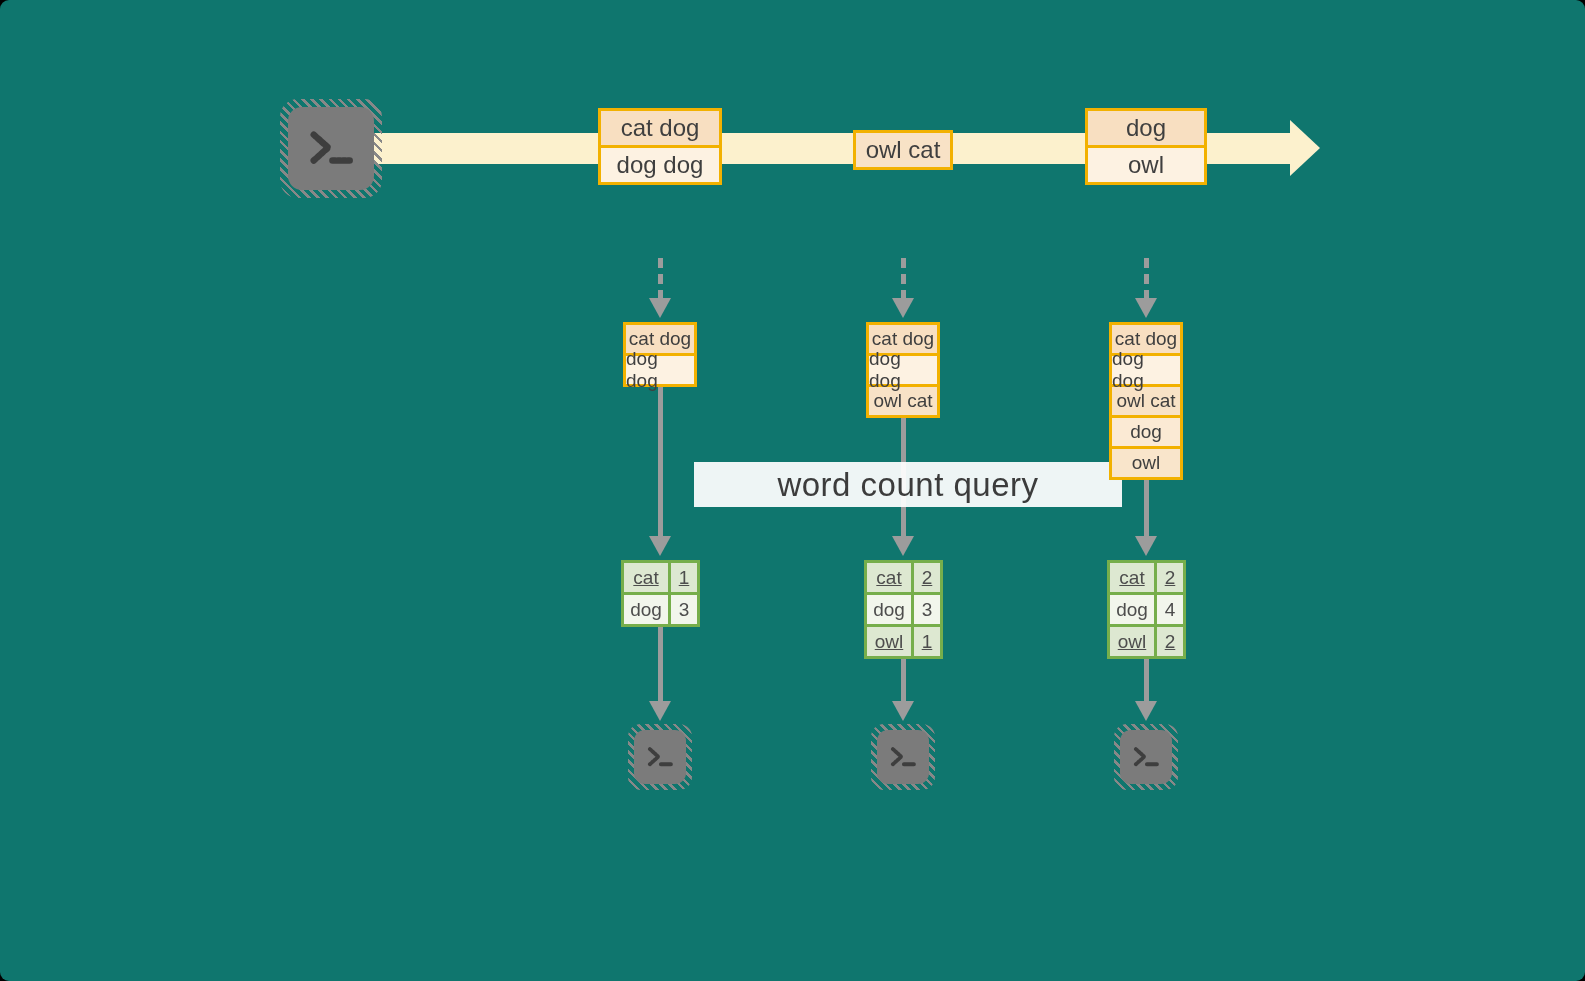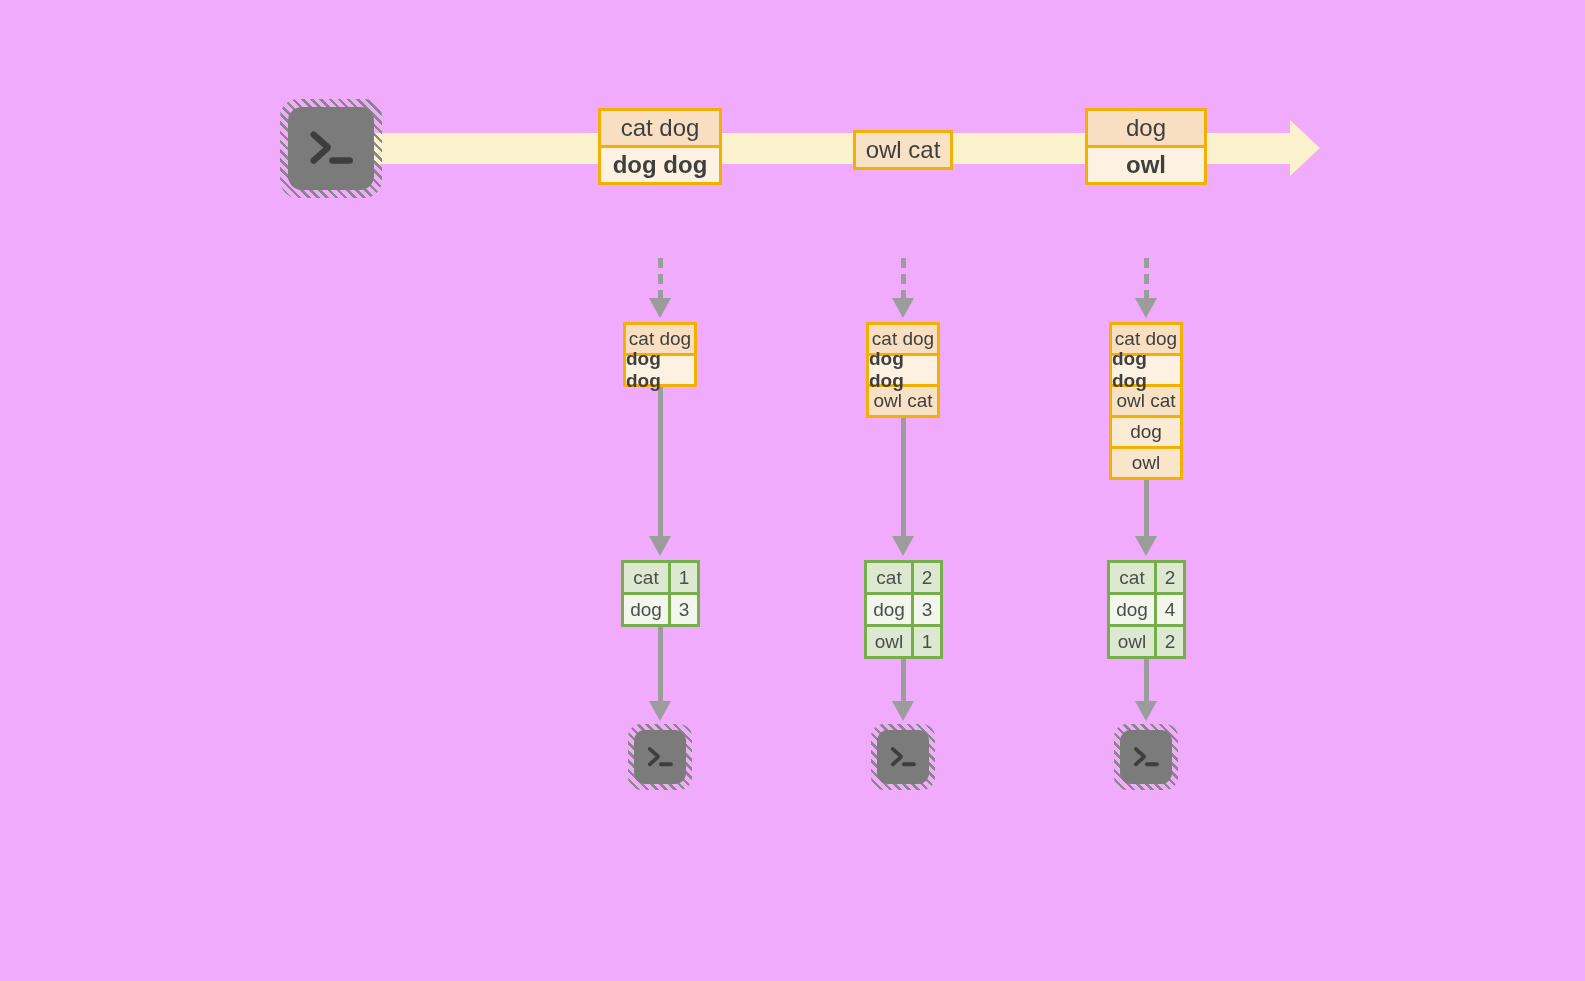--- a/index.html
+++ b/index.html
@@ -1,17 +1,17 @@
 <!DOCTYPE html>
 <html><head>
 <meta charset="utf-8">
 <style>
   html,body{margin:0;padding:0;background:#000;}
-  .canvas{position:relative;width:1585px;height:981px;background:#f0abfc;overflow:hidden;
-          font-family:"Liberation Sans", sans-serif;}
+  .canvas{position:relative;width:1585px;height:981px;background:#0f766e;overflow:hidden;
+          font-family:"Liberation Sans", sans-serif;border-radius:9px;}
 
   
   .band{position:absolute;left:360px;top:133px;width:930px;height:31px;background:#fcf1cd;z-index:1;}
   .band-head{position:absolute;left:1290px;top:120px;width:0;height:0;z-index:1;
              border-top:28px solid transparent;border-bottom:28px solid transparent;
              border-left:30px solid #fcf1cd;}
 
   
   .term{position:absolute;z-index:3;border-radius:18px;
         background:repeating-linear-gradient(45deg,#888 0 2.5px,rgba(0,0,0,0) 2.5px 6.5px);}
@@ -25,21 +25,21 @@
         align-items:center;justify-content:center;font-size:24px;color:#3f3f3f;}
   .erow + .erow{margin-top:-3px;}
 
   
   .stack{position:absolute;z-index:3;width:74px;}
   .srow{box-sizing:border-box;height:34px;border:3px solid #f2b100;display:flex;
         align-items:center;justify-content:center;font-size:19px;color:#3f3f3f;}
   .srow + .srow{margin-top:-3px;}
 
   .f-dark{background:#f8dfc1;}
-  .f-light{background:#fdf2e2;font-weight:bold;}
+  .f-light{background:#fdf2e2;}
   .f-mid{background:#f8e2c6;text-align:right;}
   .f-pale{background:#fbead4;}
   .f-mid2{background:#f9e5cb;}
 
   
   .vline{position:absolute;width:5px;background:#9c9c9c;z-index:1;}
   .vdash{position:absolute;width:0;border-left:5px dashed #9c9c9c;z-index:1;}
   .ahead{position:absolute;width:0;height:0;z-index:1;
          border-left:11px solid transparent;border-right:11px solid transparent;
          border-top:20px solid #9c9c9c;}
@@ -47,21 +47,21 @@
   
   .banner{position:absolute;left:694px;top:462px;width:428px;height:45px;z-index:2;
           background:rgba(255,255,255,0.93);display:flex;align-items:center;justify-content:center;
           font-size:33px;font-weight:300;color:#3c3c3c;letter-spacing:0.5px;}
 
   
   .gtable{position:absolute;z-index:3;background:#76ae4b;padding:3px;
           display:grid;grid-template-columns:44px 26px;gap:3px;}
   .gcell{height:29px;display:flex;align-items:center;justify-content:center;
          font-size:19px;color:#4d4d4d;}
-  .g-dark{background:#dde8d1;}
+  .g-dark{background:#dde8d1;text-decoration:underline;}
   .g-light{background:#f2f6ec;}
 </style>
 </head>
 <body>
 
 <div class="canvas">
 
   <div class="band"></div>
   <div class="band-head"></div>
 
@@ -110,20 +110,23 @@
     <div class="srow f-mid2">owl</div>
   </div>
 
   <div class="vline" style="left:658px;top:387px;height:151px;"></div>
   <div class="ahead" style="left:649px;top:536px;"></div>
   <div class="vline" style="left:901px;top:418px;height:120px;"></div>
   <div class="ahead" style="left:892px;top:536px;"></div>
   <div class="vline" style="left:1144px;top:480px;height:58px;"></div>
   <div class="ahead" style="left:1135px;top:536px;"></div>
 
+  <div class="banner">
+    <span>word count query</span>
+  </div>
 
   <div class="gtable" style="left:621px;top:560px;">
     <div class="gcell g-dark">cat</div>
     <div class="gcell g-dark">1</div>
     <div class="gcell g-light">dog</div>
     <div class="gcell g-light">3</div>
   </div>
   <div class="gtable" style="left:864px;top:560px;">
     <div class="gcell g-dark">cat</div>
     <div class="gcell g-dark">2</div>

